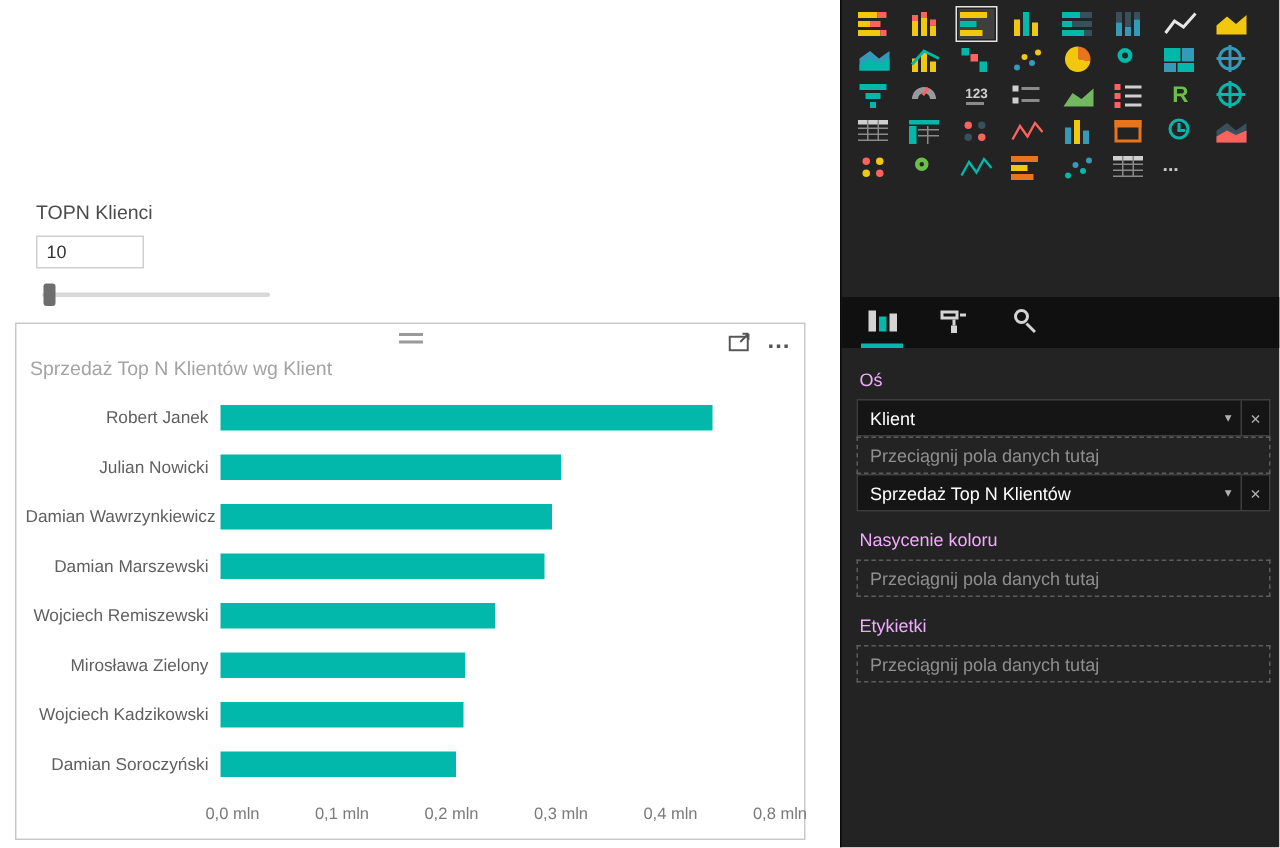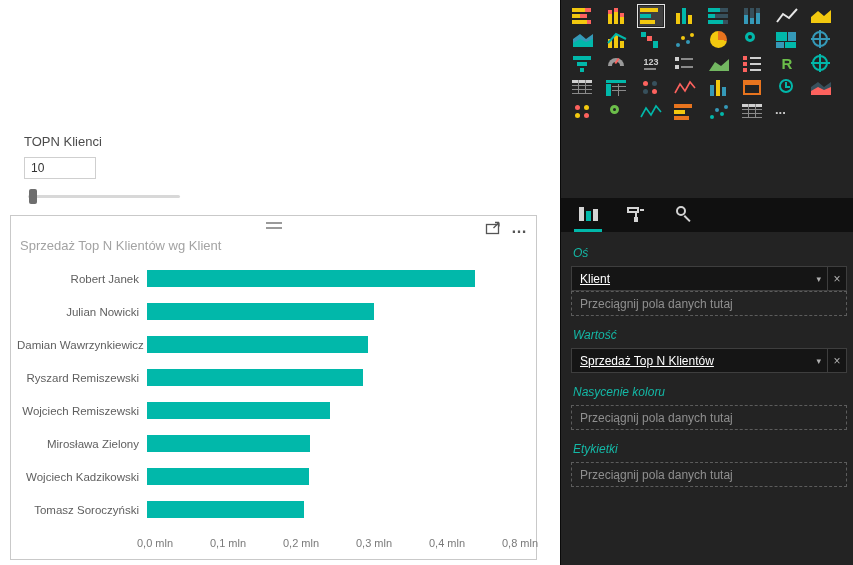--- a/index.html
+++ b/index.html
@@ -45,24 +45,24 @@
   .vicon i { position:absolute; display:block; }
   .glyph { position:absolute; inset:0; text-align:center; font-weight:bold; }
 
   .pane-tabs { position:absolute; top:198px; left:0; width:100%; height:34px; background:#101010;
                display:flex; align-items:center; gap:26px; padding-left:16px; }
   .ptab { position:relative; width:22px; height:22px; cursor:pointer; }
   .ptab i { position:absolute; display:block; }
   .ptab.sel:after { content:""; position:absolute; left:-3px; right:-3px; bottom:-6px; height:3px; background:#01B8AA; }
 
   .fields-area { position:absolute; top:232px; left:0; right:0; bottom:0; padding:2px 6px 0 10px; overflow:hidden; }
-  .well-label { font-size:12px; color:#14b8a6; margin:12px 0 6px 2px;font-style:italic; }
+  .well-label { font-size:12px; color:#f0abfc; margin:12px 0 6px 2px; }
   .well { height:25px; background:#151515; border:1px solid #3e3e3e; display:flex; align-items:center;
           padding-left:8px; color:#fff; font-size:12px; cursor:pointer; }
-  .well .fname { flex:1; white-space:nowrap; overflow:hidden;text-decoration:underline; }
+  .well .fname { flex:1; white-space:nowrap; overflow:hidden; }
   .well .chev { color:#b0b0b0; font-size:9px; padding:0 6px; }
   .well .sep { width:1px; height:100%; background:#3e3e3e; }
   .well .remove { color:#b0b0b0; font-size:12px; width:18px; text-align:center; }
   .placeholder { height:25px; border:1px dashed #5c5c5c; color:#8f8f8f; font-size:12px;
                  display:flex; align-items:center; padding:0 8px; cursor:default; }
 </style>
 </head>
 <body>
 
 <div class="canvas">
@@ -103,21 +103,21 @@
             <div class="cbar" style="width: 60.8%; background: rgb(1, 184, 170);"></div>
           </div>
         </div>
         <div class="crow">
           <span class="clabel">Damian Wawrzynkiewicz</span>
           <div class="ctrack">
             <div class="cbar" style="width: 59.2%; background: rgb(1, 184, 170);"></div>
           </div>
         </div>
         <div class="crow">
-          <span class="clabel">Ryszard Remiszewski</span>
+          <span class="clabel">Damian Marszewski</span>
           <div class="ctrack">
             <div class="cbar" style="width: 57.8%; background: rgb(1, 184, 170);"></div>
           </div>
         </div>
         <div class="crow">
           <span class="clabel">Wojciech Remiszewski</span>
           <div class="ctrack">
             <div class="cbar" style="width: 49%; background: rgb(1, 184, 170);"></div>
           </div>
         </div>
@@ -127,21 +127,21 @@
             <div class="cbar" style="width: 43.6%; background: rgb(1, 184, 170);"></div>
           </div>
         </div>
         <div class="crow">
           <span class="clabel">Wojciech Kadzikowski</span>
           <div class="ctrack">
             <div class="cbar" style="width: 43.4%; background: rgb(1, 184, 170);"></div>
           </div>
         </div>
         <div class="crow">
-          <span class="clabel">Tomasz Soroczyński</span>
+          <span class="clabel">Damian Soroczyński</span>
           <div class="ctrack">
             <div class="cbar" style="width: 42%; background: rgb(1, 184, 170);"></div>
           </div>
         </div>
       </div>
     <div class="x-axis">
         <span class="xtick" style="left: 0%;">0,0 mln</span>
         <span class="xtick" style="left: 20%;">0,1 mln</span>
         <span class="xtick" style="left: 40%;">0,2 mln</span>
         <span class="xtick" style="left: 60%;">0,3 mln</span>
@@ -388,21 +388,20 @@
     </div>
   <div class="fields-area">
       <div class="well-label">Oś</div>
       <div class="well">
         <span class="fname">Klient</span>
         <span class="chev">▾</span>
         <span class="sep"></span>
         <span class="remove">×</span>
       </div>
       <div class="placeholder">Przeciągnij pola danych tutaj</div>
-      <div class="well-label">Wartość</div>
       <div class="well">
         <span class="fname">Sprzedaż Top N Klientów</span>
         <span class="chev">▾</span>
         <span class="sep"></span>
         <span class="remove">×</span>
       </div>
       <div class="well-label">Nasycenie koloru</div>
       <div class="placeholder">Przeciągnij pola danych tutaj</div>
       <div class="well-label">Etykietki</div>
       <div class="placeholder">Przeciągnij pola danych tutaj</div>

